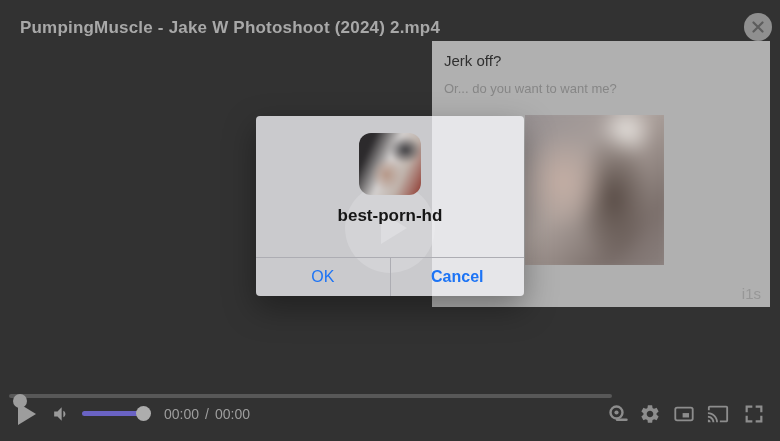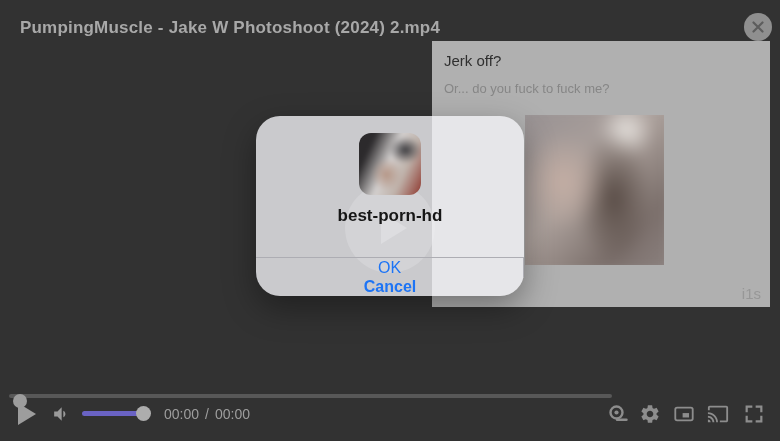--- a/index.html
+++ b/index.html
@@ -49,40 +49,40 @@
     display:flex;align-items:center;justify-content:center;
   }
   .play-overlay-tri{
     width:0;height:0;margin-left:8px;
     border-left:26px solid rgba(255,255,255,0.28);
     border-top:16px solid transparent;border-bottom:16px solid transparent;
   }
   
   .dialog{
     position:absolute;left:256px;top:116px;width:268px;height:180px;
-    background:rgba(245,245,249,0.78);border-radius:24px;z-index:4;
+    background:rgba(245,245,249,0.78);border-radius:4px;z-index:4;
     box-shadow:0 12px 32px rgba(0,0,0,0.35);
     display:flex;flex-direction:column;
   }
   .dialog-body{flex:1;display:flex;flex-direction:column;align-items:center;}
   .dialog-thumb{
     margin-top:17px;width:62px;height:62px;border-radius:12px;overflow:hidden;
     position:relative;
   }
   .dialog-thumb-fill{
     position:absolute;inset:-4px;
     background:
       radial-gradient(22px 18px at 72% 30%, #39393d 0%, rgba(57,57,61,0) 75%),
       radial-gradient(20px 22px at 45% 65%, #b49484 0%, rgba(180,148,132,0) 75%),
       linear-gradient(115deg, #2c2a2c 0%, #2c2a2c 22%, #d3d0cf 48%, #bfb2aa 68%, #93443b 92%);
     filter:blur(2px);
   }
   .dialog-title{margin-top:11px;font-size:17px;font-weight:bold;color:#161616;}
   .dialog-buttons{
-    height:38px;display:flex;border-top:1px solid #adadb3;flex-direction:column;
+    height:38px;display:flex;border-top:1px solid #adadb3;
   }
   .dialog-btn{
     flex:1;display:flex;align-items:center;justify-content:center;
     font-size:16px;color:#1d74f5;cursor:pointer;
   }
   .dialog-btn.ok{border-right:1px solid #adadb3;border-bottom-left-radius:13px;}
   .dialog-btn.cancel{font-weight:bold;border-bottom-right-radius:13px;}
   
   .controls{position:absolute;left:0;bottom:0;width:616px;height:52px;z-index:1;}
   .progress-track{
@@ -117,21 +117,21 @@
 </style>
 </head>
 <body>
 
 <div class="stage">
 
   <div class="video-title">PumpingMuscle - Jake W Photoshoot (2024) 2.mp4</div>
 
   <div class="ad-popup">
     <div class="ad-heading">Jerk off?</div>
-    <div class="ad-subtext">Or... do you fuck to fuck me?</div>
+    <div class="ad-subtext">Or... do you want to want me?</div>
     <div class="ad-image">
       <div class="ad-image-fill"></div>
     </div>
     <div class="ad-badge">i1s</div>
   </div>
 
   <div class="close-btn">
     <span>
       <svg width="14" height="14" viewBox="0 0 14 14">
         <path d="M2.5 2.5 L11.5 11.5 M11.5 2.5 L2.5 11.5" stroke="#5d5d5d" stroke-width="2.2" stroke-linecap="round"></path>

